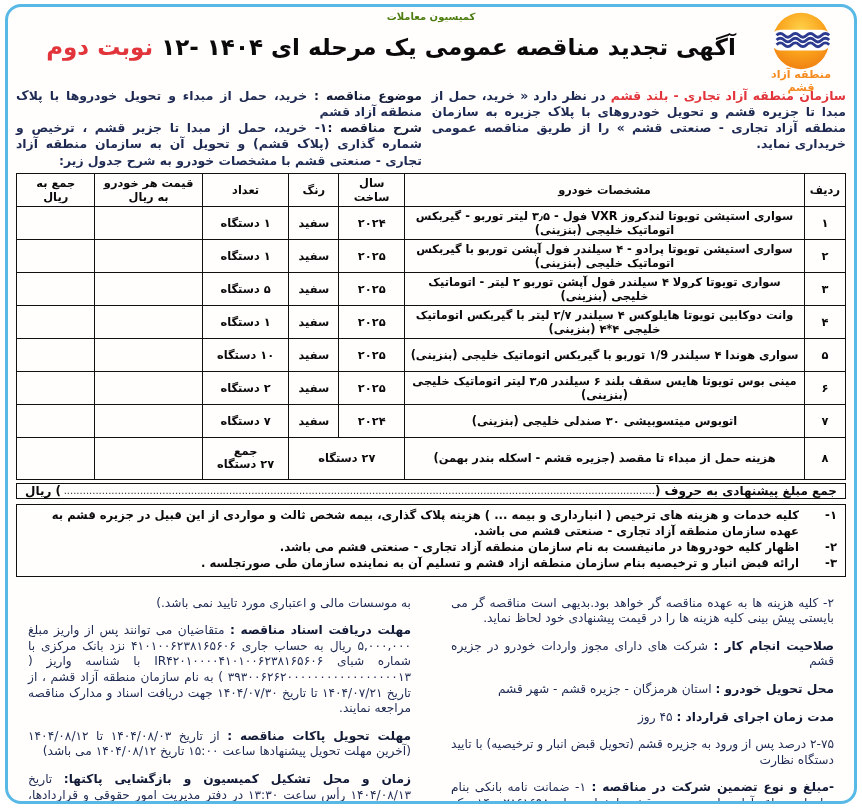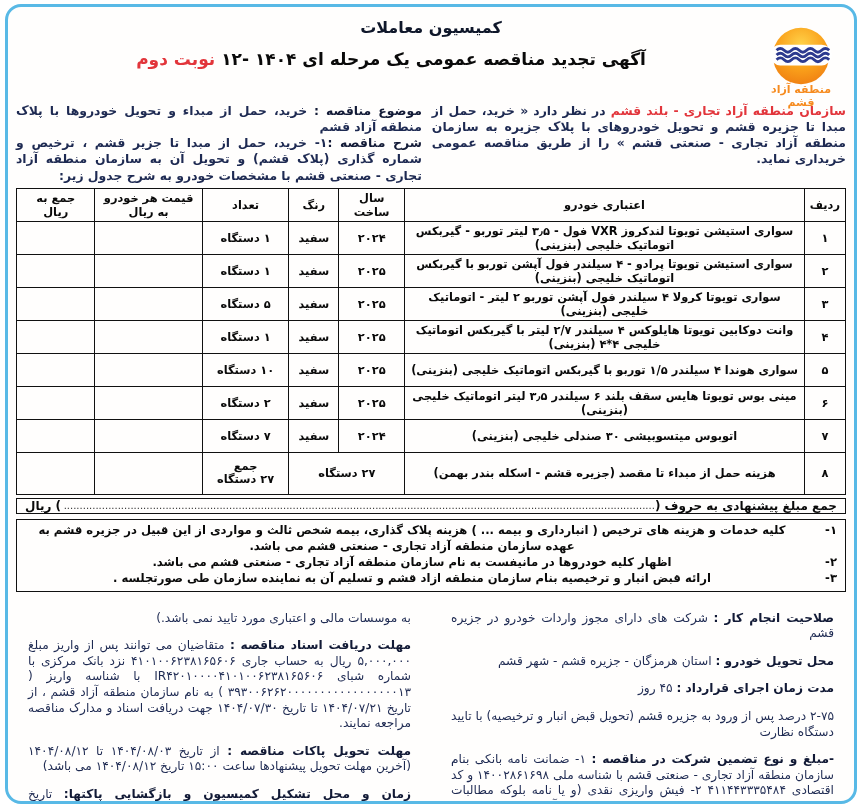--- a/index.html
+++ b/index.html
@@ -4,25 +4,25 @@
 <style>
   * { box-sizing: border-box; margin: 0; padding: 0; }
   html, body { width: 862px; height: 810px; background: #ffffff; overflow: hidden;
     font-family: "DejaVu Sans", sans-serif; }
   .frame {
     position: absolute; inset: 4px 5px 6px 5px;
     border: 3px solid #58b9e6; border-radius: 16px;
     background: #fffefd; padding: 3px 8px 4px 8px;
     display: flex; flex-direction: column; overflow: hidden;
   }
-  .kicker { text-align: center; color: #0f172a; font-size: 16px; font-weight: bold; margin-top: 8px; }
+  .kicker { text-align: center; color: #4d7c0f; font-size: 10px; font-weight: bold; margin-top: 1px; }
   .header { position: relative; height: 64px; flex: 0 0 auto; }
   .logo { position: absolute; right: 2px; top: -12px; width: 86px; text-align: center; }
   .logo-text { color: #f68b1f; font-weight: bold; font-size: 11px; margin-top: -4px; letter-spacing: -0.5px; }
-  .title-line { text-align: center; padding: 12px 90px 0 10px; font-size: 17px; font-weight: bold; color: #0a0a0a; white-space: nowrap; }
+  .title-line { text-align: center; padding: 12px 90px 0 10px; font-size: 23px; font-weight: bold; color: #0a0a0a; white-space: nowrap; }
   .title-num { display: inline-block; direction: ltr; }
   .title-highlight { color: #e2353b; }
   .intro { display: grid; grid-template-columns: 1fr 0.98fr; column-gap: 10px;
     font-size: 12.4px; font-weight: bold; color: #1e2a52; line-height: 1.3;
     text-align: justify; margin-top: 2px; flex: 0 0 auto; }
   .lead-red { color: #e2353b; }
   .intro b, .cols b { color: #121a36; }
   table { width: 100%; border-collapse: collapse; margin-top: 4px; flex: 0 0 auto; }
   th, td { border: 1.6px solid #111; text-align: center; vertical-align: middle;
     font-size: 11.4px; font-weight: bold; color: #0a0a0a; padding: 2px 5px; }
@@ -31,21 +31,21 @@
   tr.summary td { height: 42px; }
   .qty-two { line-height: 1.15; }
   .amount-box { border: 1.6px solid #111; margin-top: 3px; height: 27px;
     display: flex; align-items: center; font-size: 12px; font-weight: bold; color: #0a0a0a;
     padding: 0 8px; }
   .amount-dots { flex: 1; overflow: hidden; white-space: nowrap; font-weight: normal; font-size: 10px; color: #333; }
   .notes-box { border: 1.6px solid #111; margin-top: 5px; padding: 3px 8px 4px 8px;
     font-size: 11.6px; font-weight: bold; color: #0a0a0a; flex: 0 0 auto; }
   .note-row { display: flex; gap: 16px; line-height: 1.38; }
   .note-num { flex: 0 0 22px; text-align: right; }
-  .note-text { flex: 1; text-align: center; }
+  .note-text { flex: 1; text-align: right; }
   .cols { display: grid; grid-template-columns: 1fr 1fr; column-gap: 16px;
     margin-top: 7px; font-size: 12.2px; line-height: 1.28; color: #1e2a52; text-align: justify;
     flex: 1 1 auto; }
   .cols p { margin: 12px; }
   .sun-svg { display: block; margin: 0 auto; }
 </style>
 </head>
 <body>
 
 <div class="frame">
@@ -93,21 +93,21 @@
         <col style="width:48.5%">
         <col style="width:8%">
         <col style="width:6%">
         <col style="width:10.5%">
         <col style="width:13%">
         <col style="width:9.5%">
     </colgroup>
     <thead>
       <tr>
         <th>ردیف</th>
-        <th>اعتباری خودرو</th>
+        <th>مشخصات خودرو</th>
         <th>سال ساخت</th>
         <th>رنگ</th>
         <th>تعداد</th>
         <th>قیمت هر خودرو به ریال</th>
         <th>جمع به ریال</th>
       </tr>
     </thead>
     <tbody>
       <tr>
         <td>۱</td>
@@ -140,21 +140,21 @@
         <td>۴</td>
         <td>وانت دوکابین تویوتا هایلوکس ۴ سیلندر ۲/۷ لیتر با گیربکس اتوماتیک خلیجی ۴*۴ (بنزینی)</td>
         <td>۲۰۲۵</td>
         <td>سفید</td>
         <td>۱ دستگاه</td>
         <td></td>
         <td></td>
       </tr>
       <tr>
         <td>۵</td>
-        <td>سواری هوندا ۴ سیلندر ۱/۵ توربو با گیربکس اتوماتیک خلیجی (بنزینی)</td>
+        <td>سواری هوندا ۴ سیلندر ۱/9 توربو با گیربکس اتوماتیک خلیجی (بنزینی)</td>
         <td>۲۰۲۵</td>
         <td>سفید</td>
         <td>۱۰ دستگاه</td>
         <td></td>
         <td></td>
       </tr>
       <tr>
         <td>۶</td>
         <td>مینی بوس تویوتا هایس سقف بلند ۶ سیلندر ۳٫۵ لیتر اتوماتیک خلیجی (بنزینی)</td>
         <td>۲۰۲۵</td>
@@ -203,20 +203,21 @@
     </div>
     <div class="note-row">
       <span class="note-num">۳-</span>
       <span class="note-text">ارائه قبض انبار و ترخیصیه بنام سازمان منطقه ازاد قشم و تسلیم آن به نماینده سازمان طی صورتجلسه .</span>
     </div>
   </div>
 
   <div class="cols">
 
     <div>
+      <p><span>۲- کلیه هزینه ها به عهده مناقصه گر خواهد بود.بدیهی است مناقصه گر می بایستی پیش بینی کلیه هزینه ها را در قیمت پیشنهادی خود لحاظ نماید.</span></p>
       <p><b>صلاحیت انجام کار :</b><span> شرکت های دارای مجوز واردات خودرو در جزیره قشم</span></p>
       <p><b>محل تحویل خودرو :</b><span> استان هرمزگان - جزیره قشم - شهر قشم</span></p>
       <p><b>مدت زمان اجرای قرارداد :</b><span> ۴۵ روز</span></p>
       <p><span>۲-۷۵ درصد پس از ورود به جزیره قشم (تحویل قبض انبار و ترخیصیه) با تایید دستگاه نظارت</span></p>
       <p><b>-مبلغ و نوع تضمین شرکت در مناقصه :</b><span> ۱- ضمانت نامه بانکی بنام سازمان منطقه آزاد تجاری - صنعتی قشم با شناسه ملی ۱۴۰۰۲۸۶۱۶۹۸ و کد اقتصادی ۴۱۱۴۴۳۳۳۵۴۸۴ ۲- فیش واریزی نقدی (و یا نامه بلوکه مطالبات قطعی از طرف مدیریت امور مالی سازمان منطقه آزاد تجاری - صنعتی قشم) به حساب جاری ۴۱۰۱۰۰۶۲۳۸۱۶۵۶۰۶ نزد بانک مرکزی با شماره شبای IR۴۲۰۱۰۰۰۰۴۱۰۱۰۰۶۲۳۸۱۶۵۶۰۶ و شناسه واریز (۳۹۳۰۰۶۲۶۲۰۰۰۰۰۰۰۰۰۰۰۰۰۰۰۰۰۱۳) به میزان ۱۰۰,۰۰۰,۰۰۰,۰۰۰ (صد میلیارد ریال) تهیه و منضم به اسناد مناقصه( در پاکت الف ) ارائه گردد، مدت اعتبار ضمانتنامه فوق از تاریخ آخرین روز تحویل پیشنهادها ۱۴۰۴/۰۸/۱۲ ( الزاما باید تا تاریخ ۱۴۰۴/۱۱/۱۰ دارای اعتبار باشد ) به مدت سه ماه و برای سه ماه دیگر نیز قابل تمدید می باشد، علاوه بر آن ضمانتنامه های بانکی باید طبق فرم های مورد قبول تنظیم شود.( ضمانتانه بانکی از بانک های خصوصی و دولتی مورد تایید بوده و ضمانتنامه های مربوط</span></p>
     </div>
 
     <div>
       <p><span>به موسسات مالی و اعتباری مورد تایید نمی باشد.)</span></p>
       <p><b>مهلت دریافت اسناد مناقصه :</b><span> متقاضیان می توانند پس از واریز مبلغ ۵,۰۰۰,۰۰۰ ریال به حساب جاری ۴۱۰۱۰۰۶۲۳۸۱۶۵۶۰۶ نزد بانک مرکزی با شماره شبای IR۴۲۰۱۰۰۰۰۴۱۰۱۰۰۶۲۳۸۱۶۵۶۰۶ با شناسه واریز ( ۳۹۳۰۰۶۲۶۲۰۰۰۰۰۰۰۰۰۰۰۰۰۰۰۰۰۱۳ ) به نام سازمان منطقه آزاد قشم ، از تاریخ ۱۴۰۴/۰۷/۲۱ تا تاریخ ۱۴۰۴/۰۷/۳۰ جهت دریافت اسناد و مدارک مناقصه مراجعه نمایند.</span></p>

